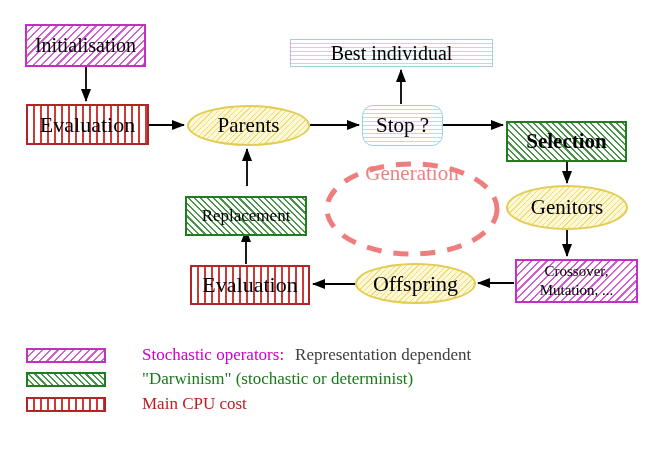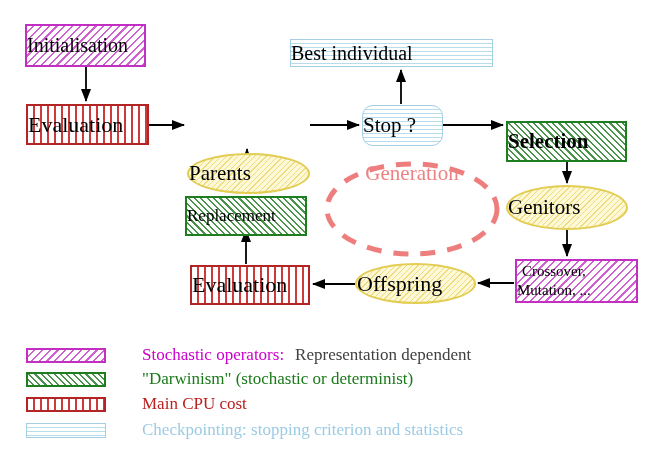--- a/index.html
+++ b/index.html
@@ -1,21 +1,21 @@
 <!DOCTYPE html>
 <html><head>
 <meta charset="utf-8">
 <style>
   html,body{margin:0;padding:0;background:#fff;}
   #canvas{
     position:relative;width:662px;height:471px;background:#ffffff;
     font-family:"Liberation Serif","DejaVu Serif",serif;overflow:hidden;
   }
   .node{
-    position:absolute;display:flex;align-items:center;justify-content:flex-start;
+    position:absolute;display:flex;align-items:center;justify-content:center;
     box-sizing:border-box;color:#000;text-align:center;white-space:nowrap;
   }
   
   .magenta-hatch{
     background:repeating-linear-gradient(135deg,#ffffff 0 4px,#d05fd0 4px 5.5px);
     border:2px solid #c32ec3;
   }
   .green-hatch{
     background:repeating-linear-gradient(45deg,#ffffff 0 3px,#4a934a 3px 4.5px);
     border:2px solid #1e7d1e;
@@ -79,21 +79,21 @@
   </div>
 
   <div class="node red-stripes" style="left:26px;top:104px;width:123px;height:41px;font-size:22px;">
     <span>Evaluation</span>
   </div>
 
   <div class="node cyan-stripes" style="left:290px;top:39px;width:203px;height:28px;font-size:20px;">
     <span>Best individual</span>
   </div>
 
-  <div class="node ellipse yellow-hatch" style="left:187px;top:105px;width:123px;height:41px;font-size:21px;margin-top:48px;">
+  <div class="node ellipse yellow-hatch" style="left:187px;top:105px;width:123px;height:41px;font-size:21px;">
     <span>Parents</span>
   </div>
 
   <div class="node cyan-stripes" style="left:362px;top:105px;width:81px;height:41px;font-size:21px;border-radius:11px;">
     <span>Stop ?</span>
   </div>
 
   <div class="node green-hatch" style="left:506px;top:121px;width:121px;height:41px;font-size:21px;font-weight:bold;">
     <span>Selection</span>
   </div>
@@ -134,18 +134,14 @@
   <div class="legend-row" style="top:370px;">
     <span class="legend-swatch green-hatch"></span>
     <span class="legend-label" style="color: rgb(26, 122, 26);">"Darwinism" (stochastic or determinist)</span>
   </div>
 
   <div class="legend-row" style="top:395px;">
     <span class="legend-swatch red-stripes"></span>
     <span class="legend-label" style="color: rgb(187, 32, 32);">Main CPU cost</span>
   </div>
 
-  <div class="legend-row" style="top:421px;">
-    <span class="legend-swatch cyan-stripes"></span>
-    <span class="legend-label" style="color: rgb(155, 203, 228);">Checkpointing: stopping criterion and statistics</span>
-  </div>
 
 </div>
 
 </body></html>

